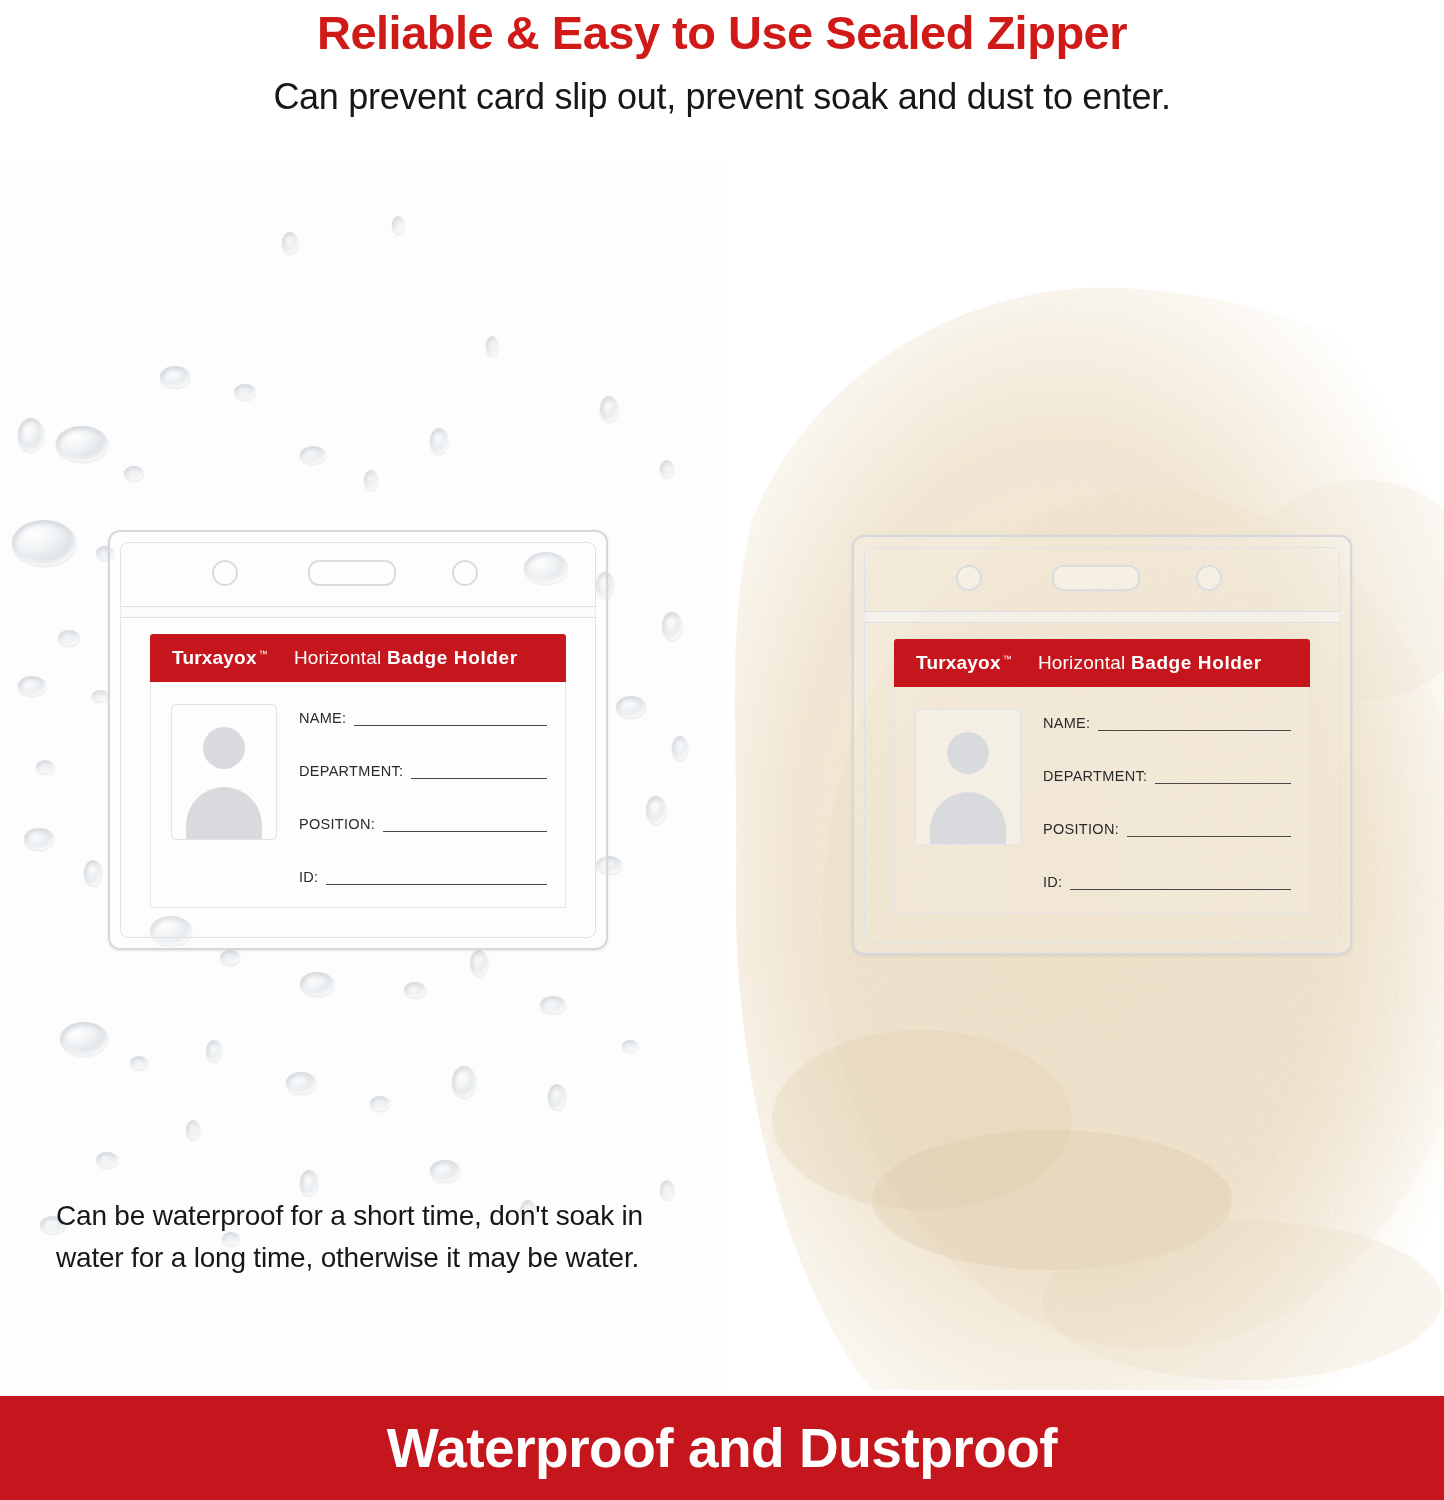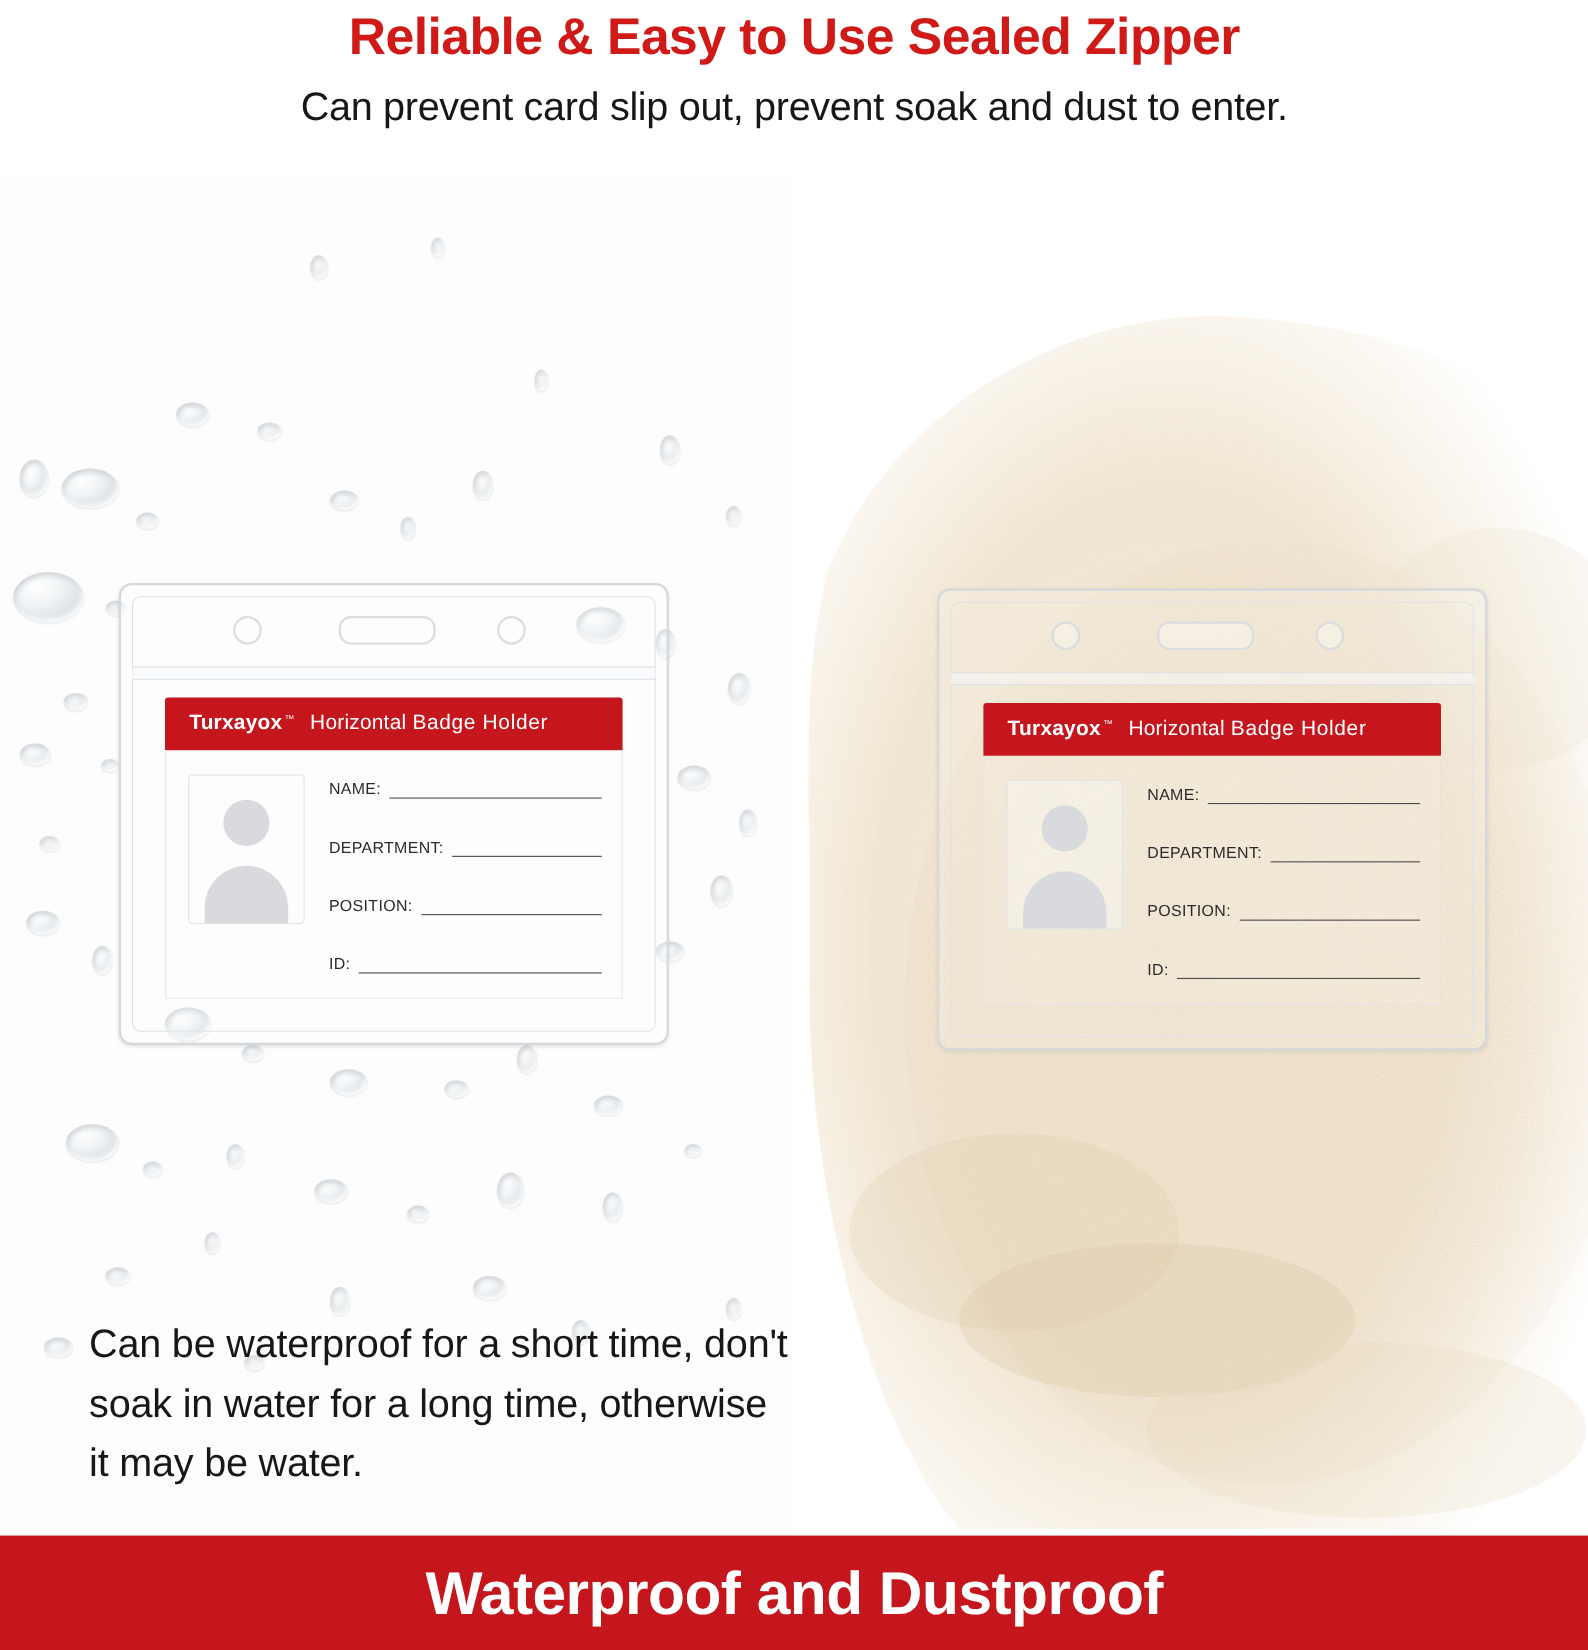--- a/index.html
+++ b/index.html
@@ -131,40 +131,40 @@
     right: 42px;
     top: 104px;
     height: 48px;
     background: #c4161c;
     border-radius: 3px 3px 0 0;
     display: flex;
     align-items: center;
     padding-left: 22px;
     box-sizing: border-box;
     color: #ffffff;
-    gap: 14px;
+    gap: 26px;
   }
   .label-brand {
     font-size: 19px;
     font-weight: bold;
     letter-spacing: 0.2px;
     position: relative;
   }
   .label-brand .tm {
     font-size: 9px;
     vertical-align: super;
     margin-left: 2px;
     font-weight: normal;
   }
   .label-title {
     font-size: 19px;
     letter-spacing: 0.2px;
     font-weight: normal;
   }
-  .label-title b { font-weight: normal; letter-spacing: 0.6px; }
+  .label-title b { font-weight: bold; letter-spacing: 0.6px; }
 
   .card-face {
     position: absolute;
     left: 42px;
     right: 42px;
     top: 152px;
     bottom: 42px;
     background: rgba(255,255,255,0.10);
     border: 1px solid rgba(222,226,229,0.8);
     border-top: none;
@@ -225,25 +225,24 @@
     border-bottom: 1px solid #4a4a4a;
     height: 12px;
   }
 
   
   .caption {
     position: absolute;
     left: 56px;
     top: 1035px;
     width: 640px;
-    font-size: 36px;
+    font-size: 28px;
     line-height: 1.5;
     color: #171717;
     letter-spacing: -0.2px;
-    margin-left: 25px;
   }
 
   
   .footer {
     position: absolute;
     left: 0;
     bottom: 0;
     width: 1444px;
     height: 104px;
     background: #c4161c;

